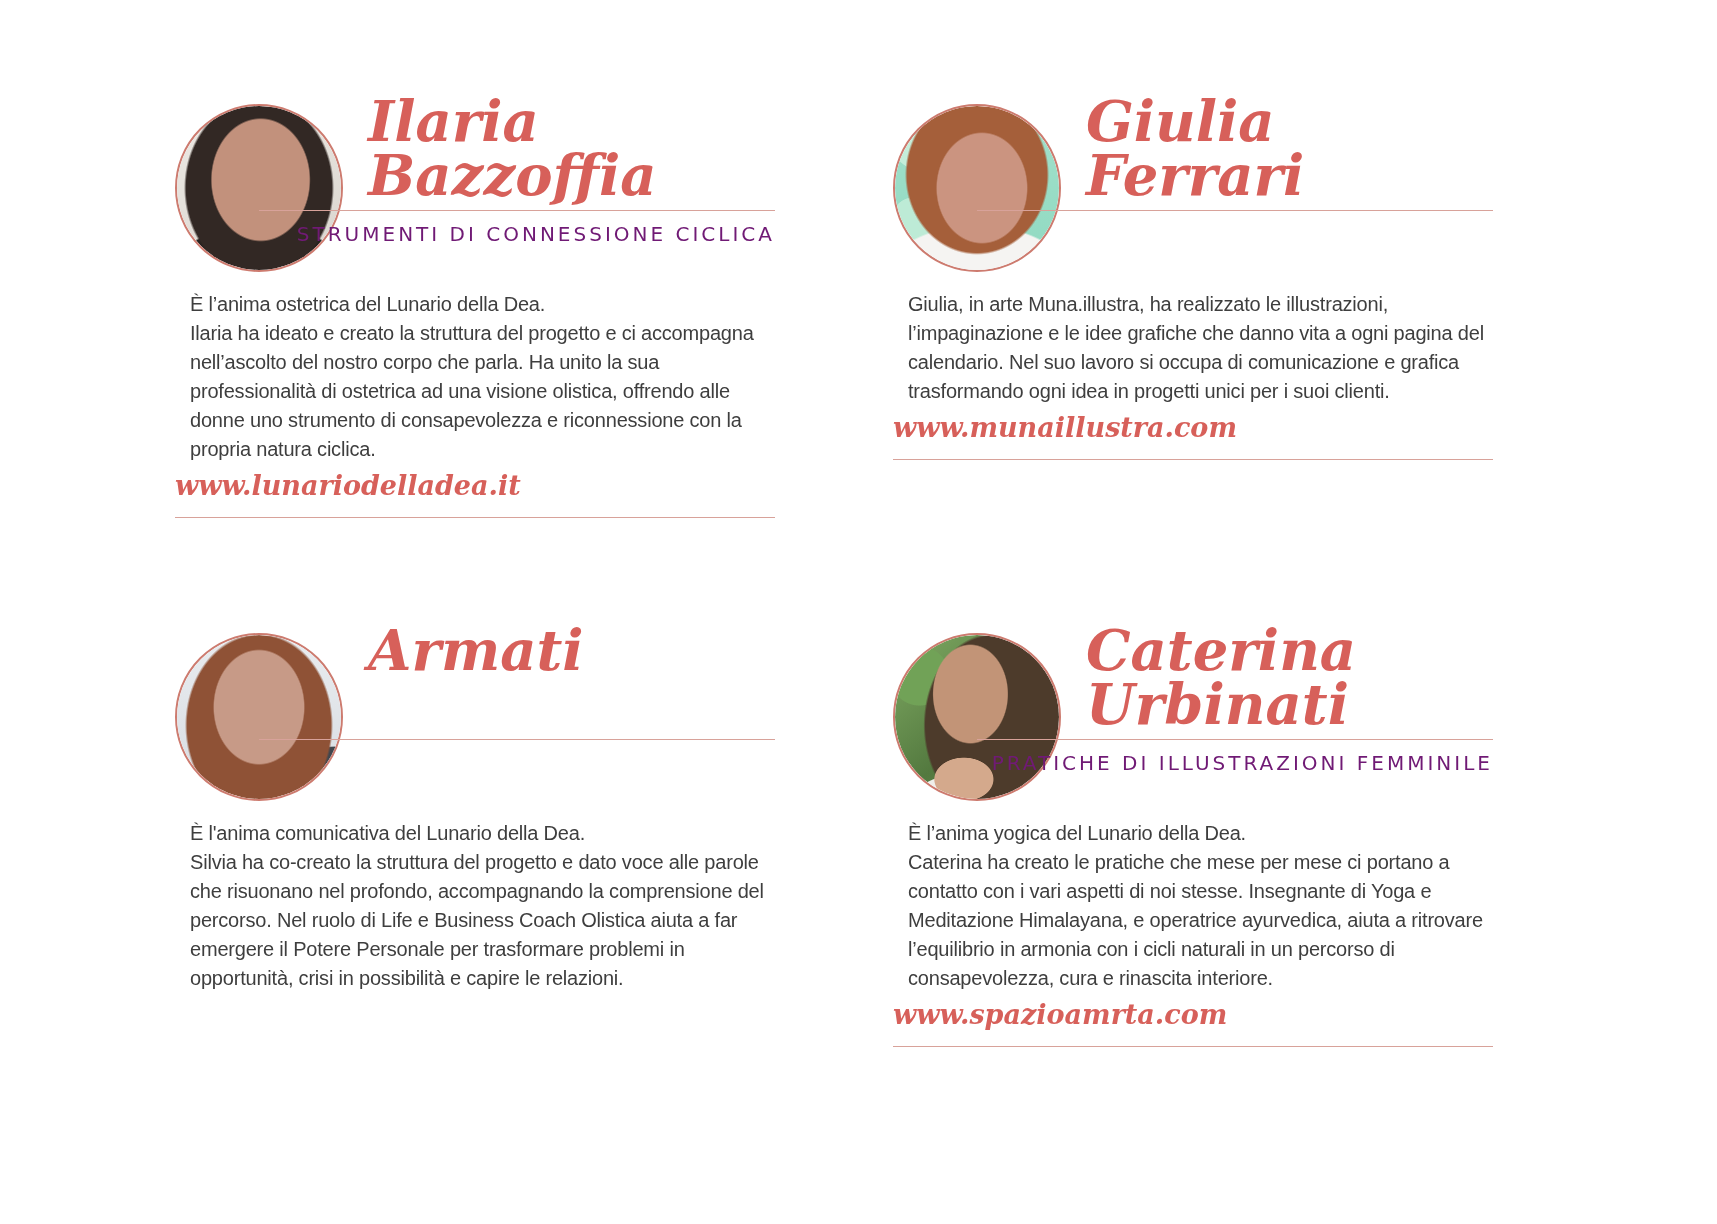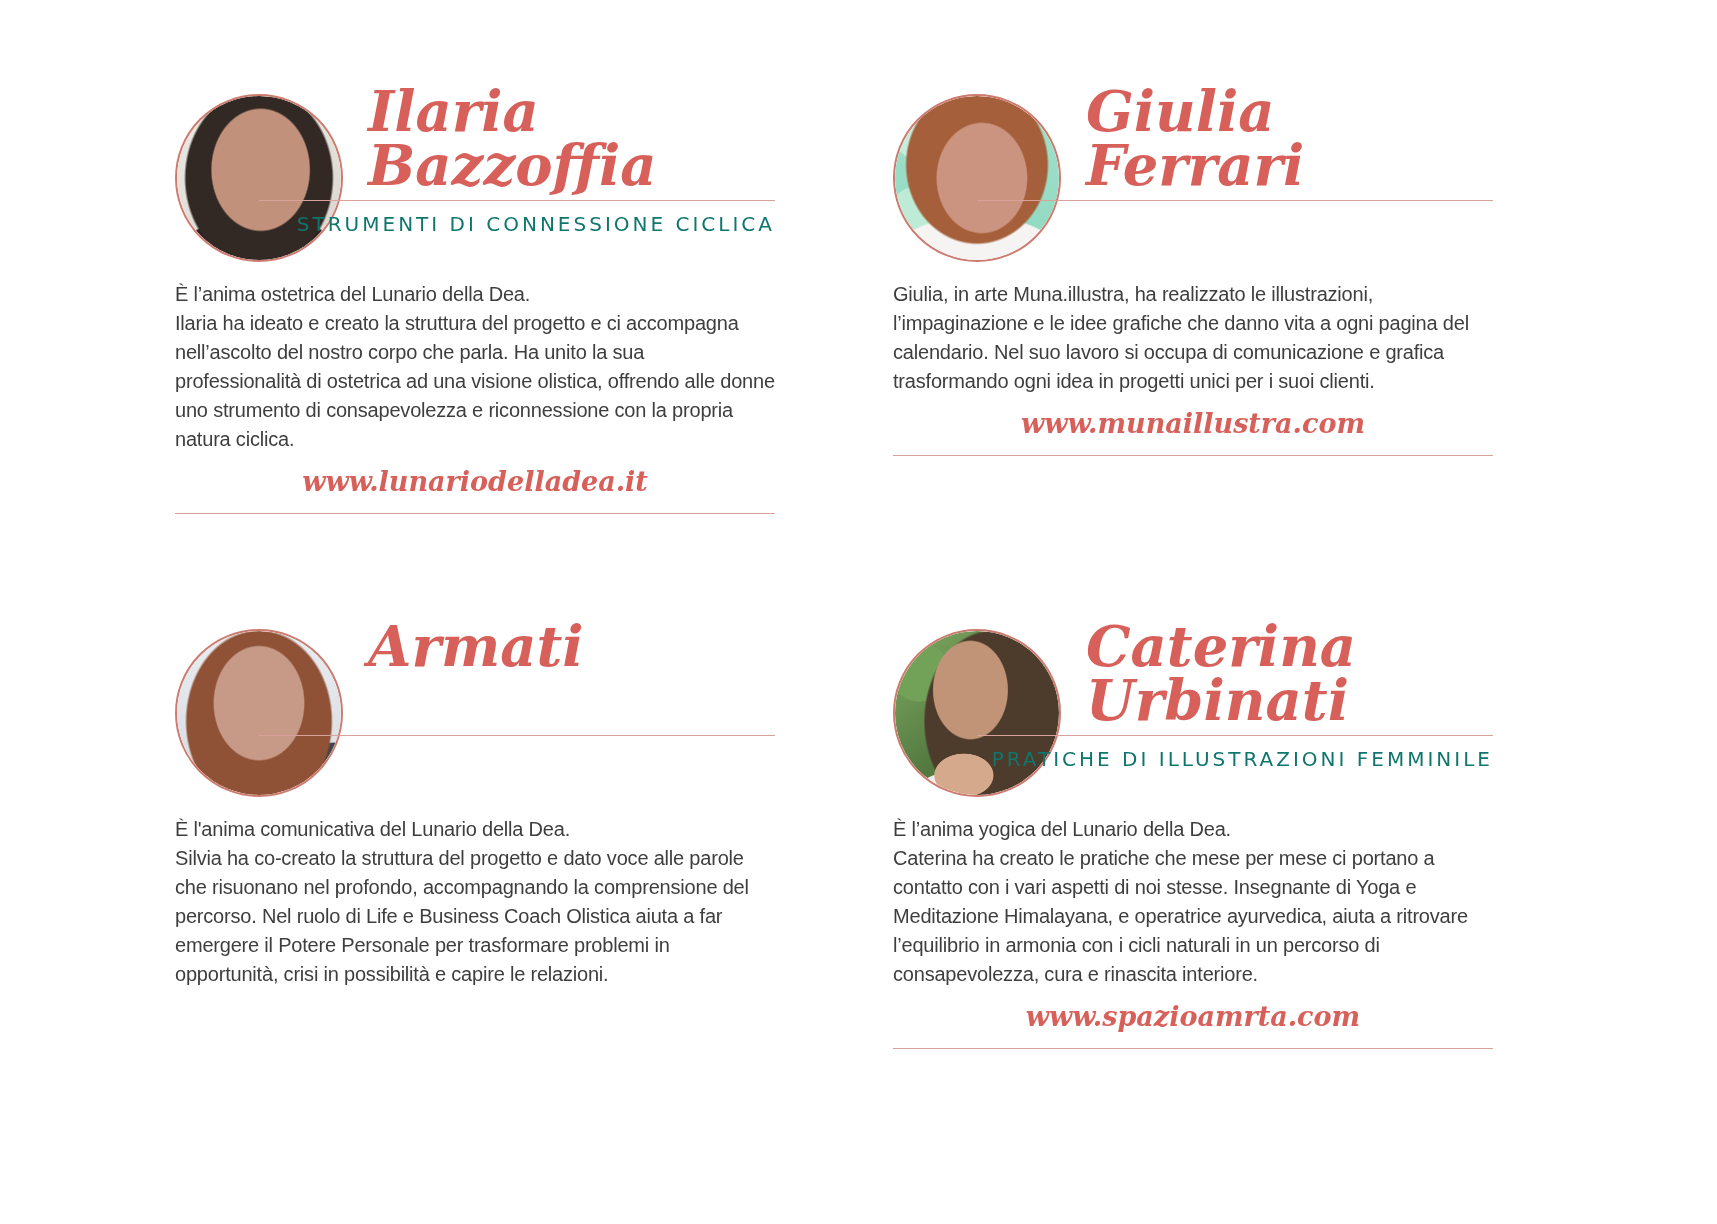--- a/index.html
+++ b/index.html
@@ -1,21 +1,21 @@
 <!DOCTYPE html>
 <html><head>
 <meta charset="utf-8">
 <style>
   html,body{margin:0;padding:0;}
   body{
     width:1717px;height:1224px;background:#ffffff;position:relative;
     font-family:"Liberation Sans",sans-serif;overflow:hidden;
   }
   .grid{
-    position:absolute;left:175px;top:84px;
+    position:absolute;left:175px;top:94px;
     display:grid;grid-template-columns:600px 600px;
     column-gap:118px;row-gap:105px;
   }
   .card{width:600px;}
   .card-header{position:relative;height:188px;}
   .photo{
     position:absolute;left:0;top:10px;width:168px;height:168px;
     border-radius:50%;border:2px solid #cd7b6f;box-sizing:border-box;overflow:hidden;
   }
   .photo-img{width:100%;height:100%;border-radius:50%;}
@@ -50,28 +50,29 @@
     font-family:"DejaVu Serif",serif;font-style:italic;font-weight:bold;
     font-size:56px;line-height:54px;color:#d7605a;white-space:nowrap;
   }
   .header-line{
     position:absolute;left:84px;right:0;top:116px;height:0;
     border-top:1.5px solid #d8a29a;
   }
   .role{
     position:absolute;right:0;top:128px;
     font-family:"DejaVu Sans",sans-serif;font-size:20px;letter-spacing:3px;
-    color:#0f766e;white-space:nowrap;
+    color:#701a75;white-space:nowrap;
   }
   .bio{
     padding-top:8px;font-size:20px;line-height:29px;letter-spacing:-0.2px;
     color:#3e3e3e;
+    margin-left:15px;
   }
   .url-row{
-    margin-top:12px;text-align:center;
+    margin-top:6px;text-align:left;
     border-bottom:1.5px solid #d8a29a;padding-bottom:16px;
   }
   .url{
     font-family:"DejaVu Serif",serif;font-style:italic;font-weight:bold;
     font-size:27px;color:#d7605a;text-decoration:none;
   }
 </style>
 </head>
 <body>
 

